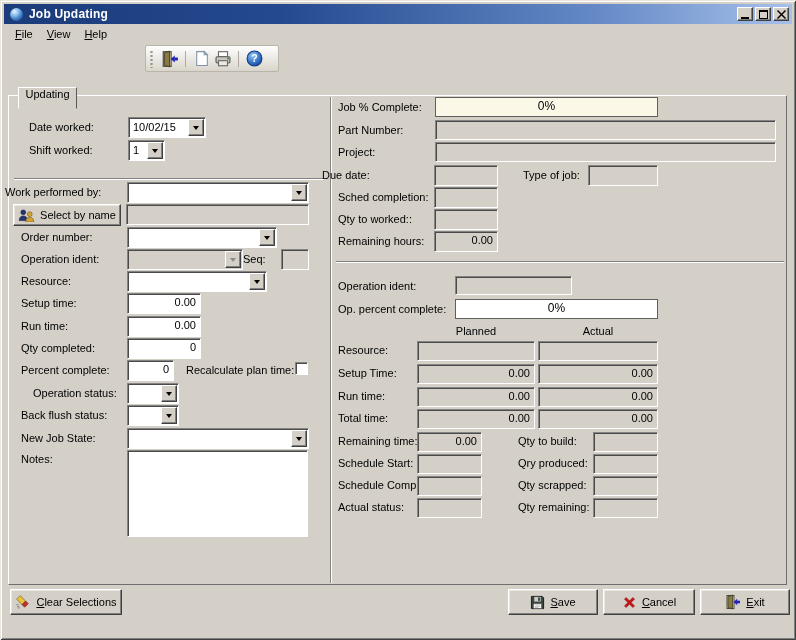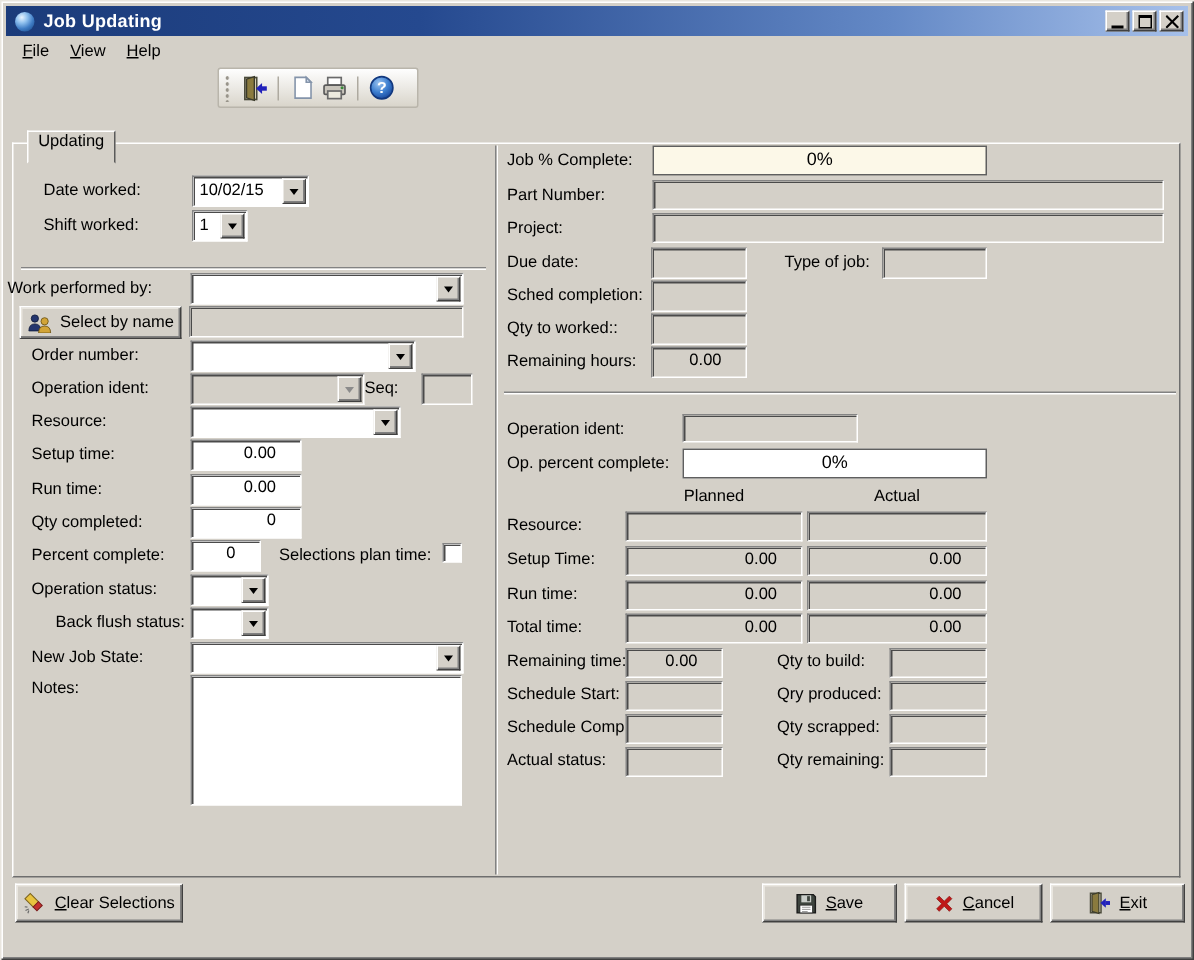--- a/index.html
+++ b/index.html
@@ -42,21 +42,21 @@
          border:1px solid; border-color:#fff #5a5a5a #d4d0c8 #fff; display:flex; justify-content:center; }
   .tabpage { position:absolute; left:8px; top:95px; width:779px; height:490px;
              border:1px solid; border-color:#fff #6e6e6e #6e6e6e #fff; }
 
   .vline { position:absolute; width:2px; border-left:1px solid #828282; border-right:1px solid #fff; }
   .hline { position:absolute; height:2px; border-top:1px solid #828282; border-bottom:1px solid #fff; }
 
   .lbl { position:absolute; white-space:nowrap; line-height:13px; }
 
   
-  .field { position:absolute; background:#fff; line-height:17px; padding:0 16px;
+  .field { position:absolute; background:#fff; line-height:17px; padding:0 4px;
            border:1px solid; border-color:#848484 #fff #fff #848484;
            box-shadow: inset 1px 1px 0 #4a4a4a; overflow:hidden; }
   .field.gray { background:#d4d0c8; }
   .num { text-align:right; }
   .pctbox { position:absolute; background:#fff; border:1px solid #5f5f5f; text-align:center;
             font-size:12px; line-height:17px; }
   .pctbox.cream { background:#fcf8e8; }
 
   .combo { position:absolute; background:#fff;
            border:1px solid; border-color:#848484 #fff #fff #848484; box-shadow: inset 1px 1px 0 #4a4a4a; }
@@ -232,32 +232,32 @@
   <div class="field num" style="left:127px; top:293px; width:74px; height:21px;">0.00</div>
 
   <div class="lbl" style="left:21px; top:320px;">Run time:</div>
   <div class="field num" style="left:127px; top:316px; width:74px; height:21px;">0.00</div>
 
   <div class="lbl" style="left:21px; top:342px;">Qty completed:</div>
   <div class="field num" style="left:127px; top:338px; width:74px; height:21px;">0</div>
 
   <div class="lbl" style="left:21px; top:364px;">Percent complete:</div>
   <div class="field num" style="left:127px; top:360px; width:47px; height:21px;">0</div>
-  <div class="lbl" style="left:186px; top:364px;">Selections plan time:</div>
+  <div class="lbl" style="left:186px; top:364px;">Recalculate plan time:</div>
   <div class="checkbox" style="left:295px; top:362px;"></div>
 
-  <div class="lbl" style="left:21px; top:387px;">Operation status:</div>
+  <div class="lbl" style="left:33px; top:387px;">Operation status:</div>
   <div class="combo" style="left:127px; top:383px; width:52px; height:21px;">
     <div class="val"></div>
     <div class="cbtn">
         <div class="tri"></div>
       </div>
   </div>
 
-  <div class="lbl" style="left:21px; top:409px;margin-left:16px;">Back flush status:</div>
+  <div class="lbl" style="left:21px; top:409px;">Back flush status:</div>
   <div class="combo" style="left:127px; top:405px; width:52px; height:21px;">
     <div class="val"></div>
     <div class="cbtn">
         <div class="tri"></div>
       </div>
   </div>
 
   <div class="lbl" style="left:21px; top:432px;">New Job State:</div>
   <div class="combo" style="left:127px; top:428px; width:182px; height:21px;">
     <div class="val"></div>
@@ -271,21 +271,21 @@
 
   <div class="lbl" style="left:338px; top:101px;">Job % Complete:</div>
   <div class="pctbox cream" style="left:435px; top:97px; width:223px; height:20px;">0%</div>
 
   <div class="lbl" style="left:338px; top:124px;">Part Number:</div>
   <div class="field gray" style="left:435px; top:120px; width:341px; height:20px;"></div>
 
   <div class="lbl" style="left:338px; top:146px;">Project:</div>
   <div class="field gray" style="left:435px; top:142px; width:341px; height:20px;"></div>
 
-  <div class="lbl" style="left:338px; top:169px;">Due date:</div>
+  <div class="lbl" style="left:322px; top:169px;">Due date:</div>
   <div class="field gray" style="left:434px; top:165px; width:64px; height:21px;"></div>
   <div class="lbl" style="left:523px; top:169px;">Type of job:</div>
   <div class="field gray" style="left:588px; top:165px; width:70px; height:21px;"></div>
 
   <div class="lbl" style="left:338px; top:191px;">Sched completion:</div>
   <div class="field gray" style="left:434px; top:187px; width:64px; height:21px;"></div>
 
   <div class="lbl" style="left:338px; top:213px;">Qty to worked::</div>
   <div class="field gray" style="left:434px; top:209px; width:64px; height:21px;"></div>
 

